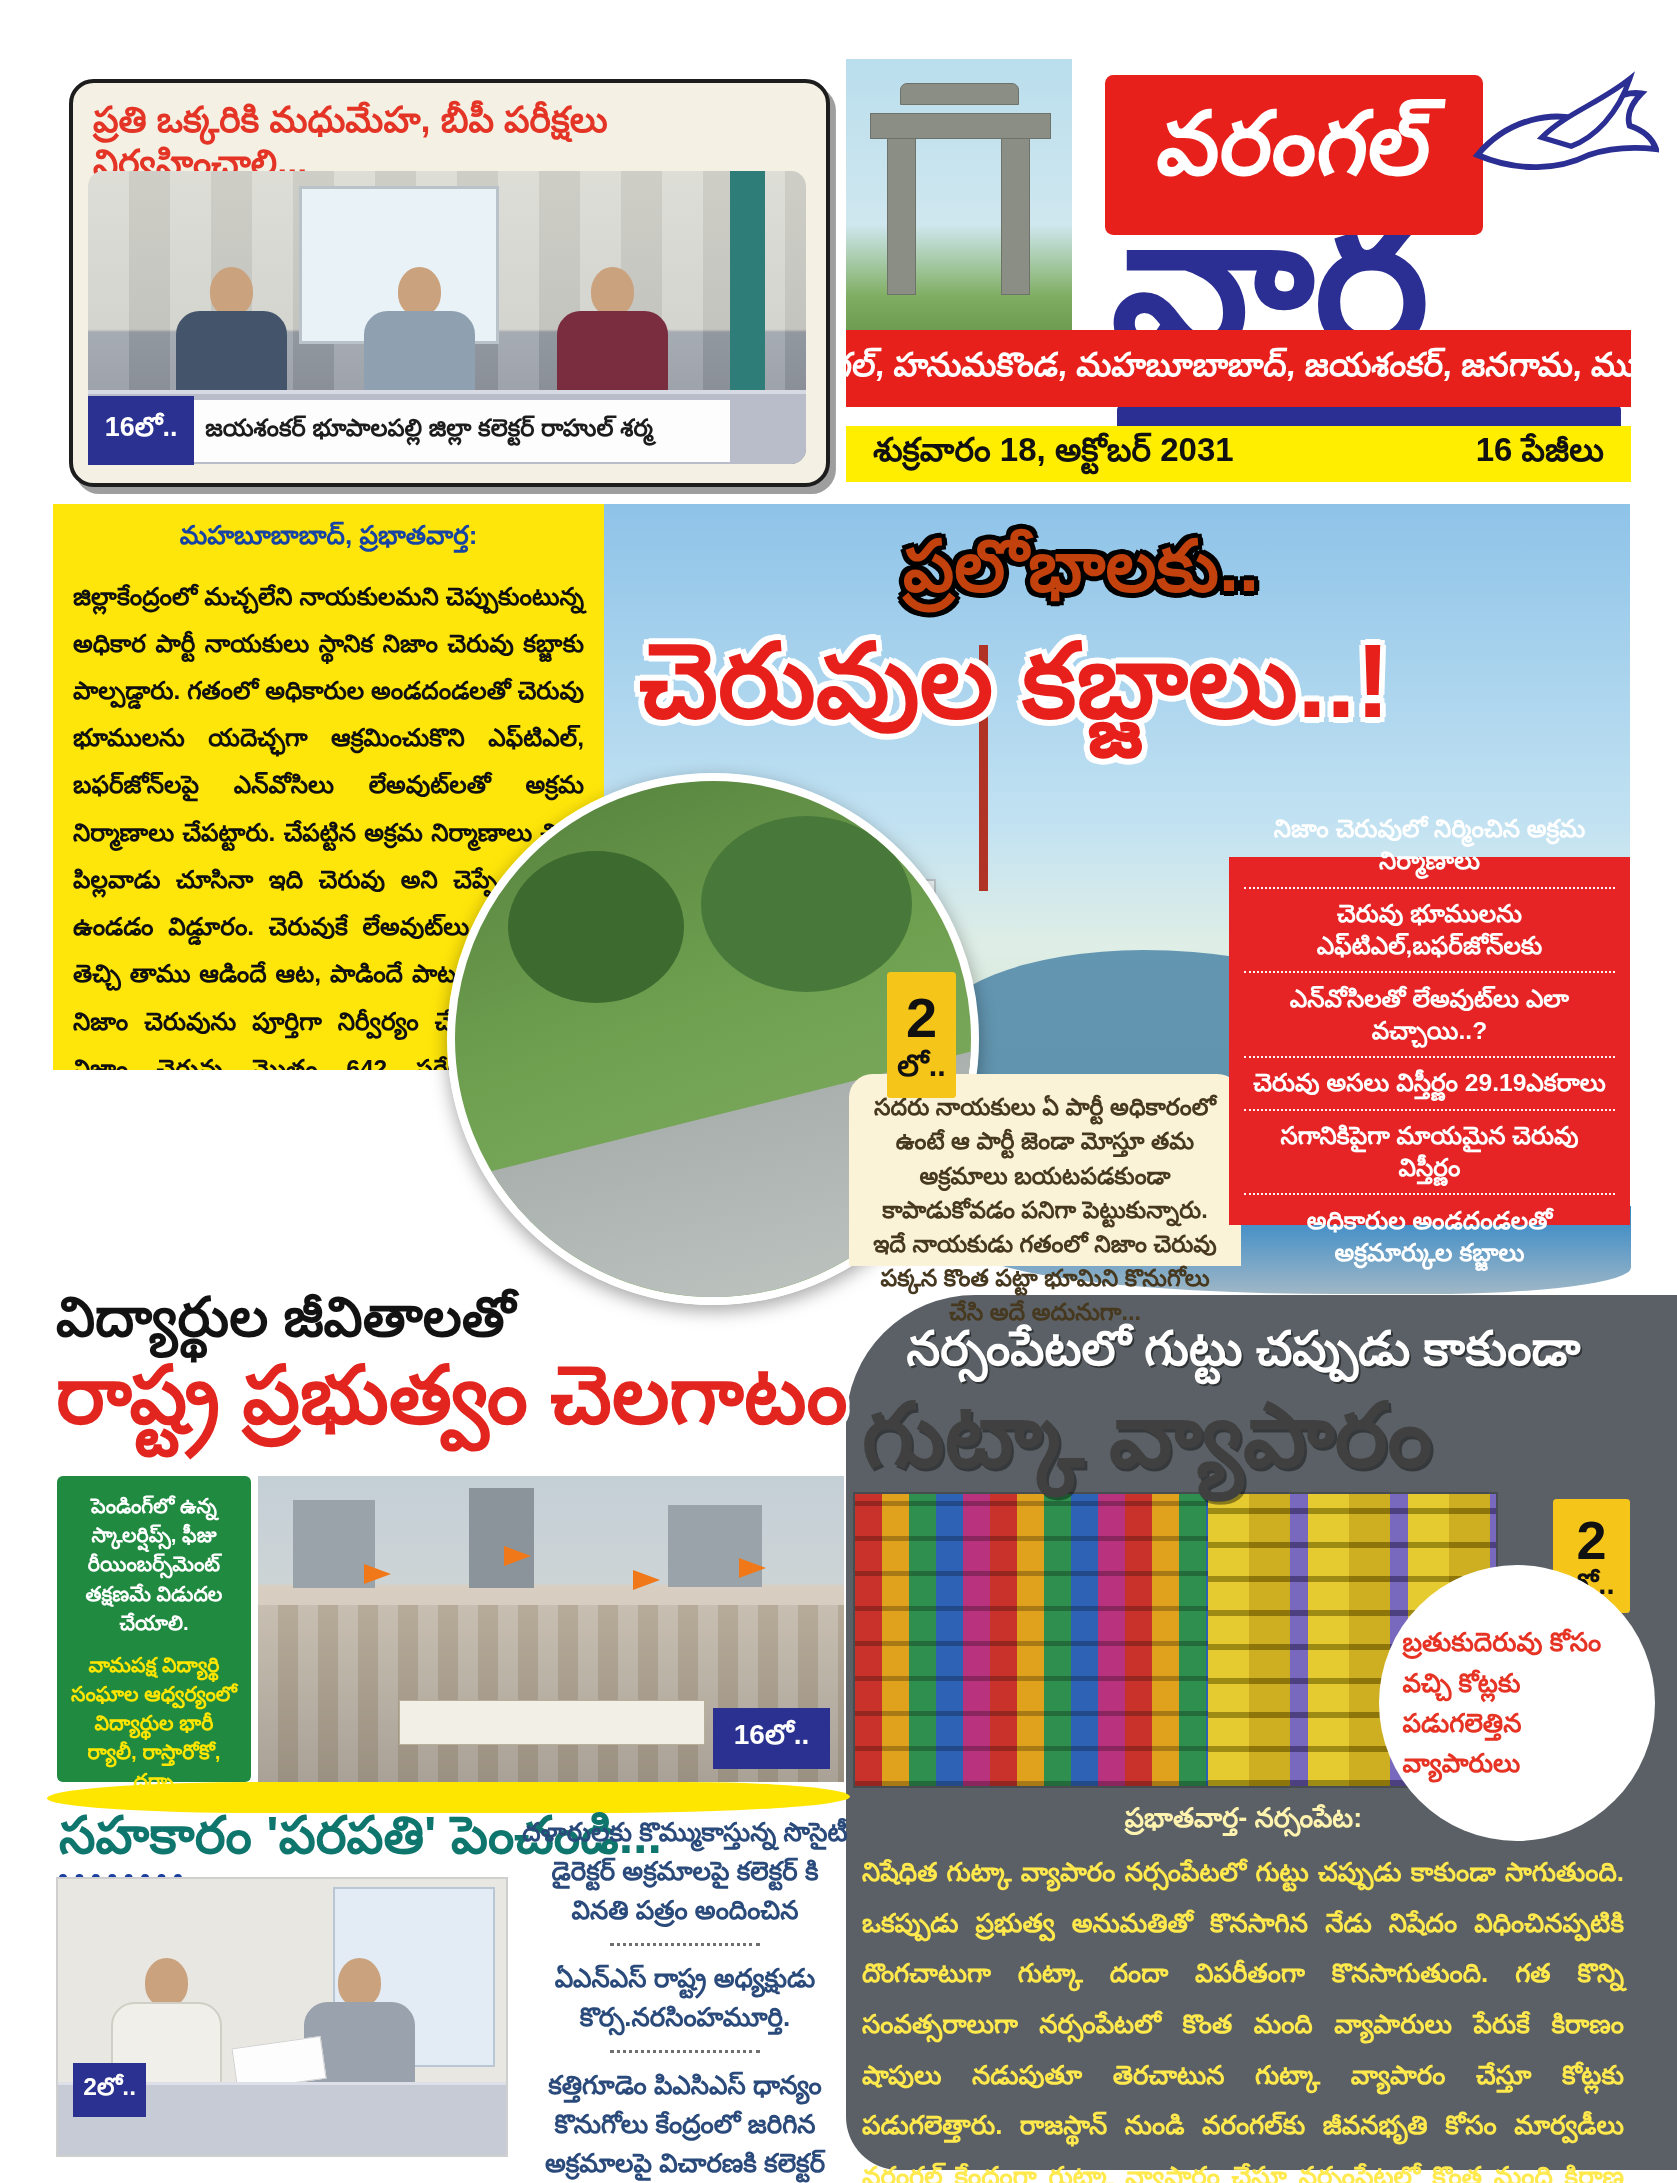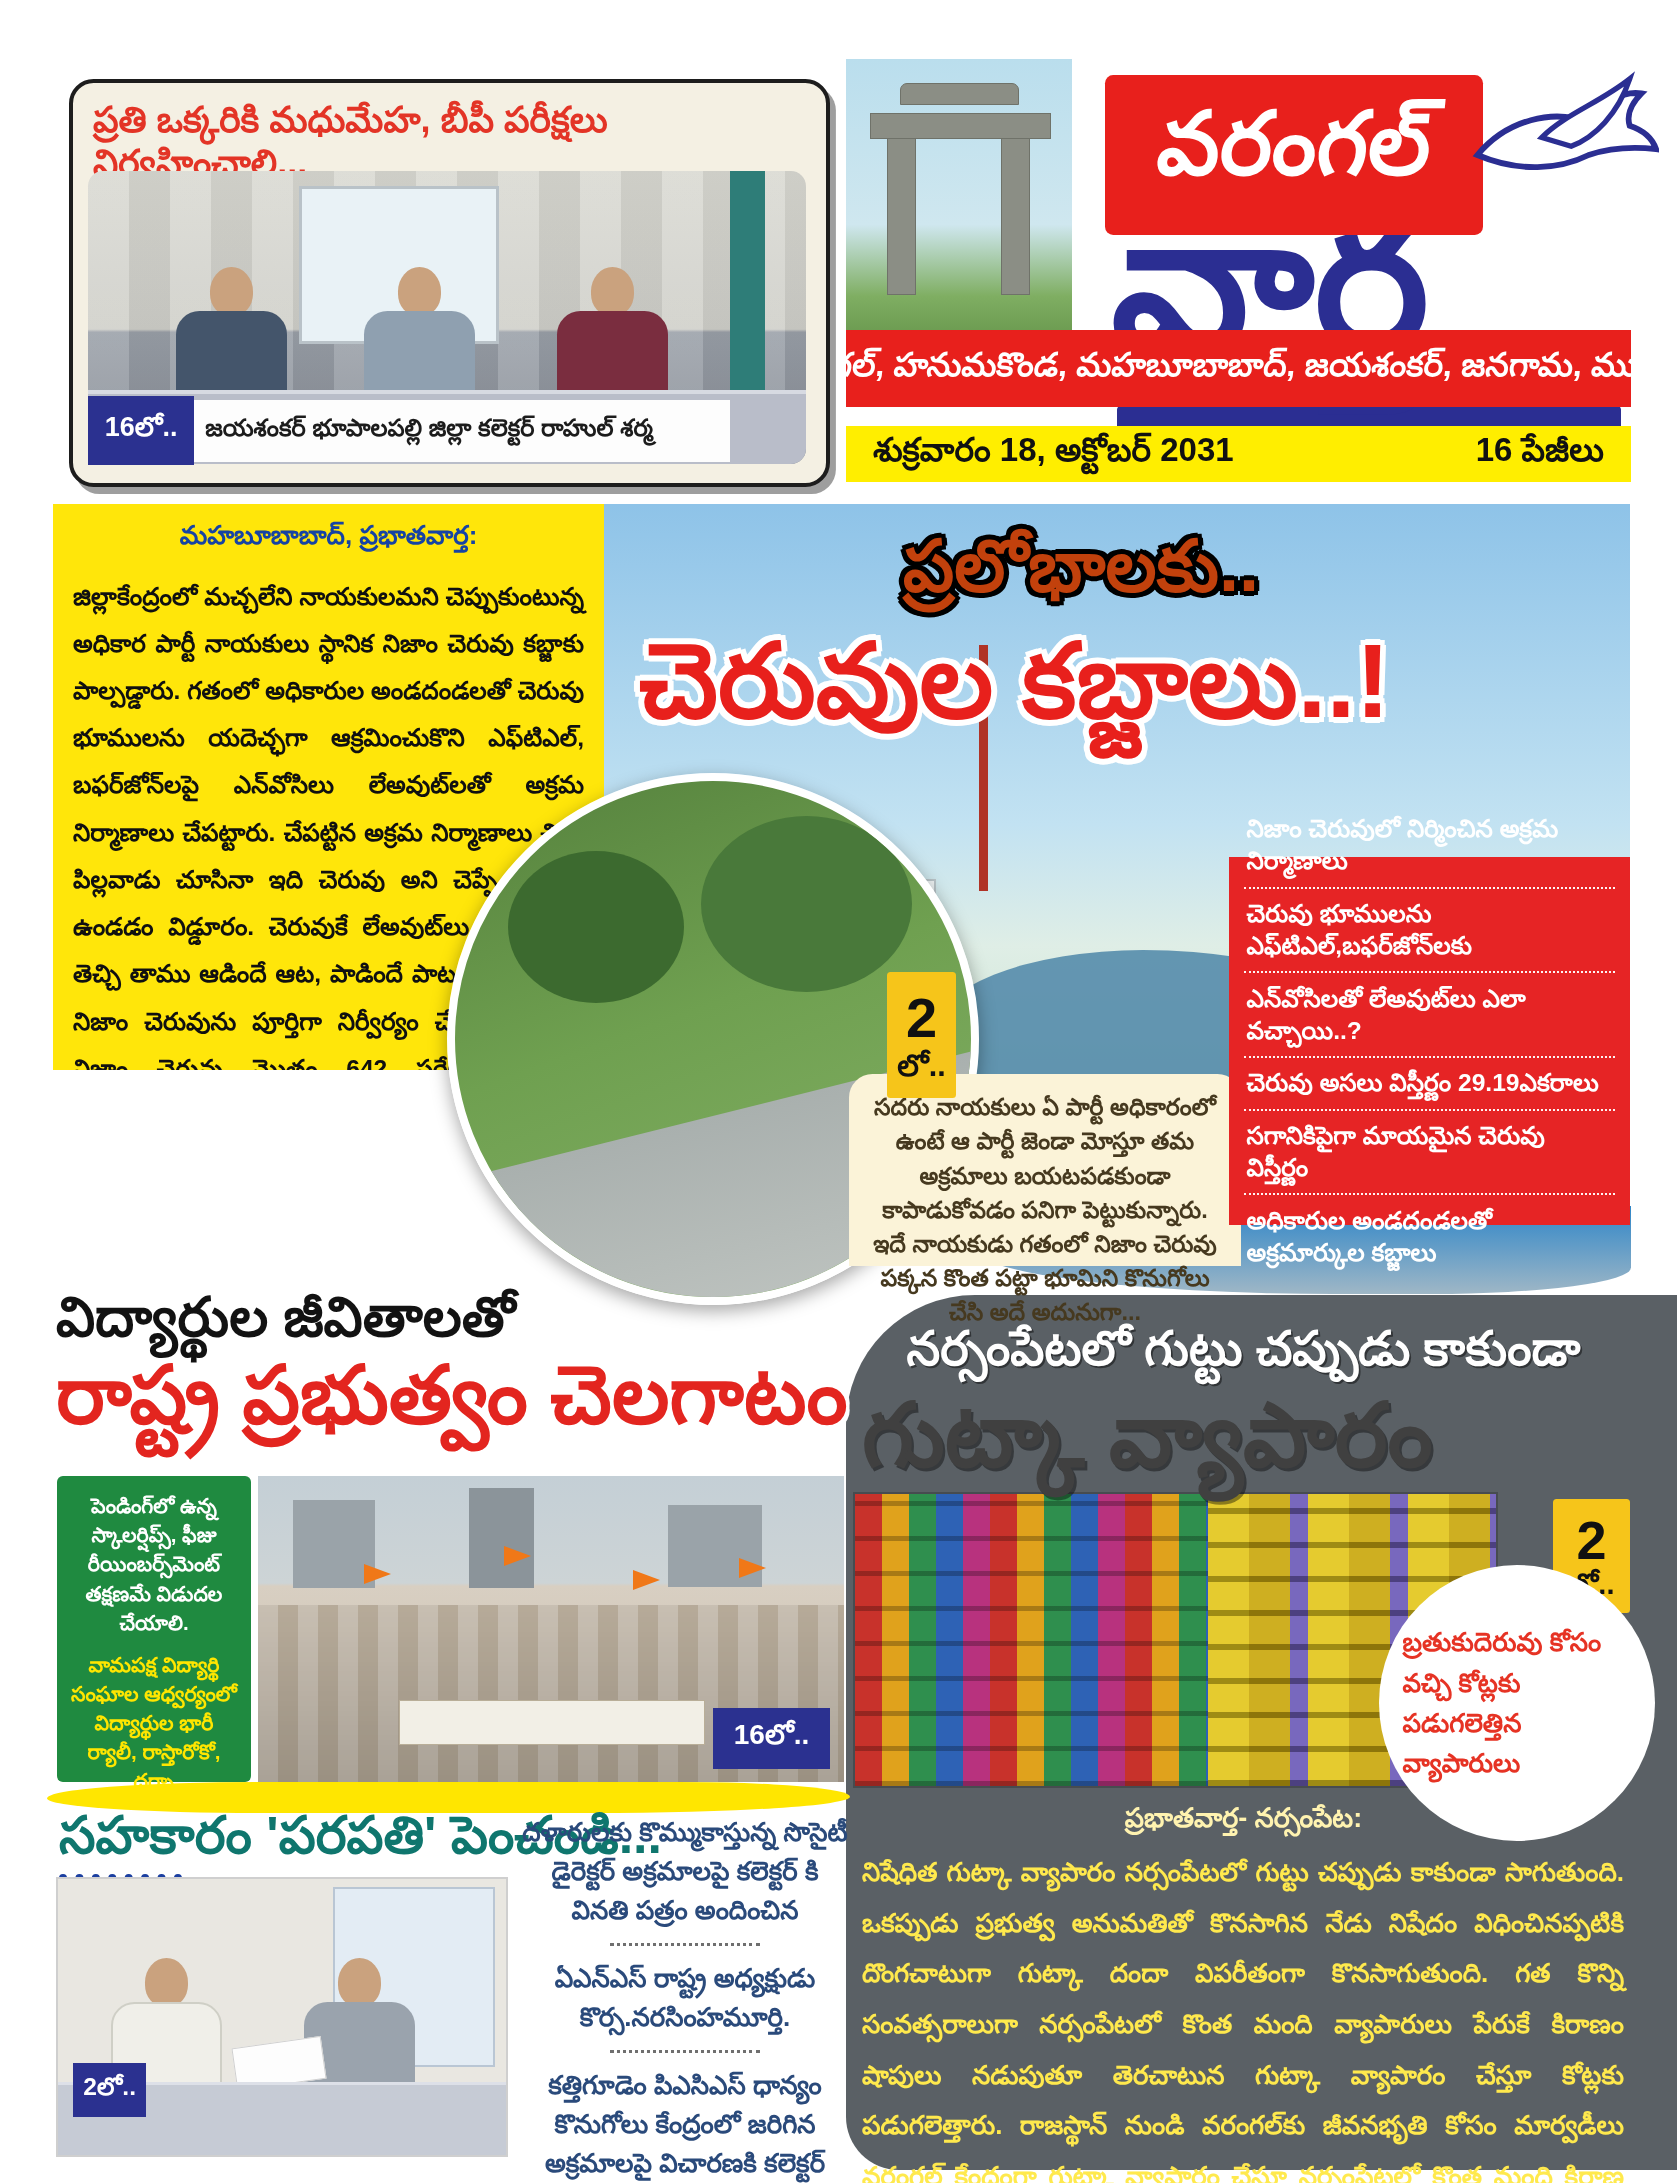--- a/index.html
+++ b/index.html
@@ -63,21 +63,21 @@
         box-shadow:0 5.9px 17.6px rgba(0,0,0,.35);}
   .circle-road{position:absolute;left:-18%;bottom:-16%;width:150%;height:52%;background:linear-gradient(180deg,#a9b0ae,#c3c8c4);
         transform:rotate(-14deg);}
   .badge-yellow{background:#f6c51a;color:#111;font-weight:bold;display:flex;flex-direction:column;
         align-items:center;justify-content:center;line-height:1;z-index:6;}
   .cap-cream{left:849px;top:1074px;width:392px;height:192px;background:#fbf3d8;border-radius:23.5px 23.5px 0 0;
         box-sizing:border-box;padding:16.4px 17.6px;color:#46391f;font-size:23.5px;font-weight:600;
         line-height:1.45;text-align:center;z-index:5;}
   .infobox{left:1229px;top:857px;width:401px;height:368px;background:#e62425;z-index:5;
         display:flex;flex-direction:column;justify-content:center;box-sizing:border-box;padding:10.6px 15.2px;}
-  .infobox div{color:#fff;font-size:24.6px;font-weight:bold;text-align:left;line-height:1.3;
+  .infobox div{color:#fff;font-size:24.6px;font-weight:bold;text-align:center;line-height:1.3;
         padding:9.4px 2.3px;border-bottom:2.9px dotted rgba(255,255,255,.95);}
   .infobox div:last-child{border-bottom:none;}
   .water-band{left:968px;top:1206px;width:663px;height:88px;background:linear-gradient(180deg,#2f86c8,#9fb7c6);
         border-radius:0 0 30% 55%;z-index:2;}
 
   
   .st-kicker{left:56px;top:1285px;color:#121212;font-size:55px;font-weight:800;z-index:2;}
   .st-head{left:56px;top:1349px;color:#e3251f;font-size:81px;font-weight:800;white-space:nowrap;z-index:2;
         text-shadow:-3.5px -3.5px 0 #fff,3.5px -3.5px 0 #fff,-3.5px 3.5px 0 #fff,3.5px 3.5px 0 #fff;}
   .green-box{left:57px;top:1476px;width:194px;height:306px;background:#1f8a40;border-radius:5.9px;

